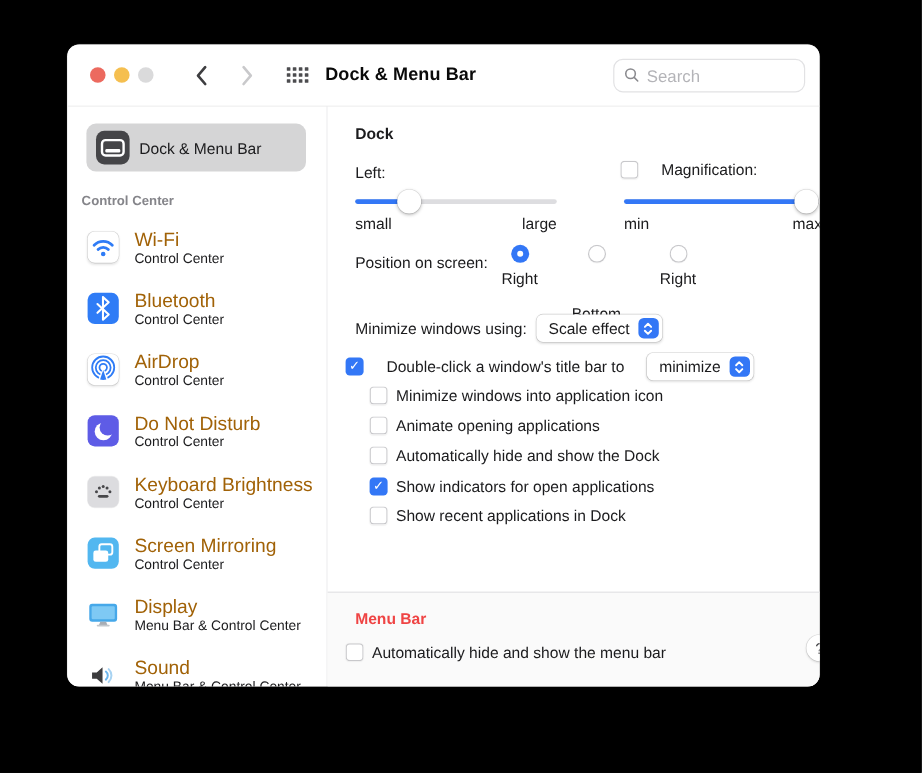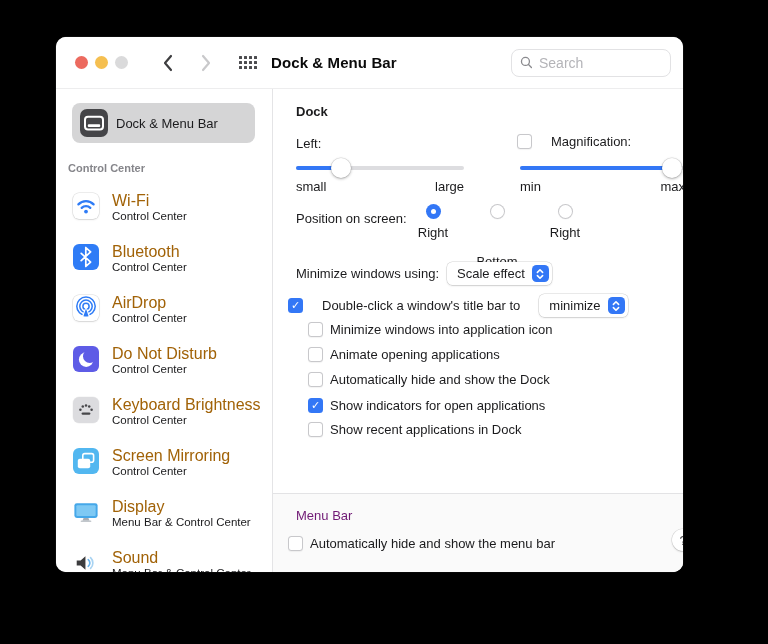--- a/index.html
+++ b/index.html
@@ -103,21 +103,21 @@
 
   .minimize-row { position:absolute; left:23px; top:173px; display:flex; align-items:center; gap:8px; }
   .dclick-row { position:absolute; left:15px; top:205px; display:flex; align-items:center; gap:19px; }
   .cb-row { position:absolute; left:15px; display:flex; align-items:center; gap:7px;padding-left:20px; }
   .cb-row .lbl { margin-left:0; }
   .cbr-0 { top:233px; } .cbr-1 { top:258px; } .cbr-2 { top:283px; } .cbr-3 { top:309px; } .cbr-4 { top:333px; }
 
   
   .mb-section { position:absolute; left:0; right:0; top:404px; bottom:0; background:#fafafa;
     border-top:1px solid #e3e3e5; }
-  .mb-header { position:absolute; left:23px; top:14px; font-size:13px; font-weight:400; color:#701a75; }
+  .mb-header { position:absolute; left:23px; top:14px; font-size:13px; font-weight:700; color:#ef4444; }
   .mb-row { position:absolute; left:15px; top:42px; display:flex; align-items:center; gap:7px; }
   .help-btn { position:absolute; left:399px; top:35px; width:22px; height:22px; border-radius:50%;
     background:#fff; box-shadow:0 0 0 0.5px rgba(0,0,0,.13), 0 1px 2px rgba(0,0,0,.16);
     display:flex; align-items:center; justify-content:center; font-size:13px; font-weight:500; color:#3f3f42; }
 </style>
 </head>
 <body>
 
 <div class="stage">
   <div class="window">

